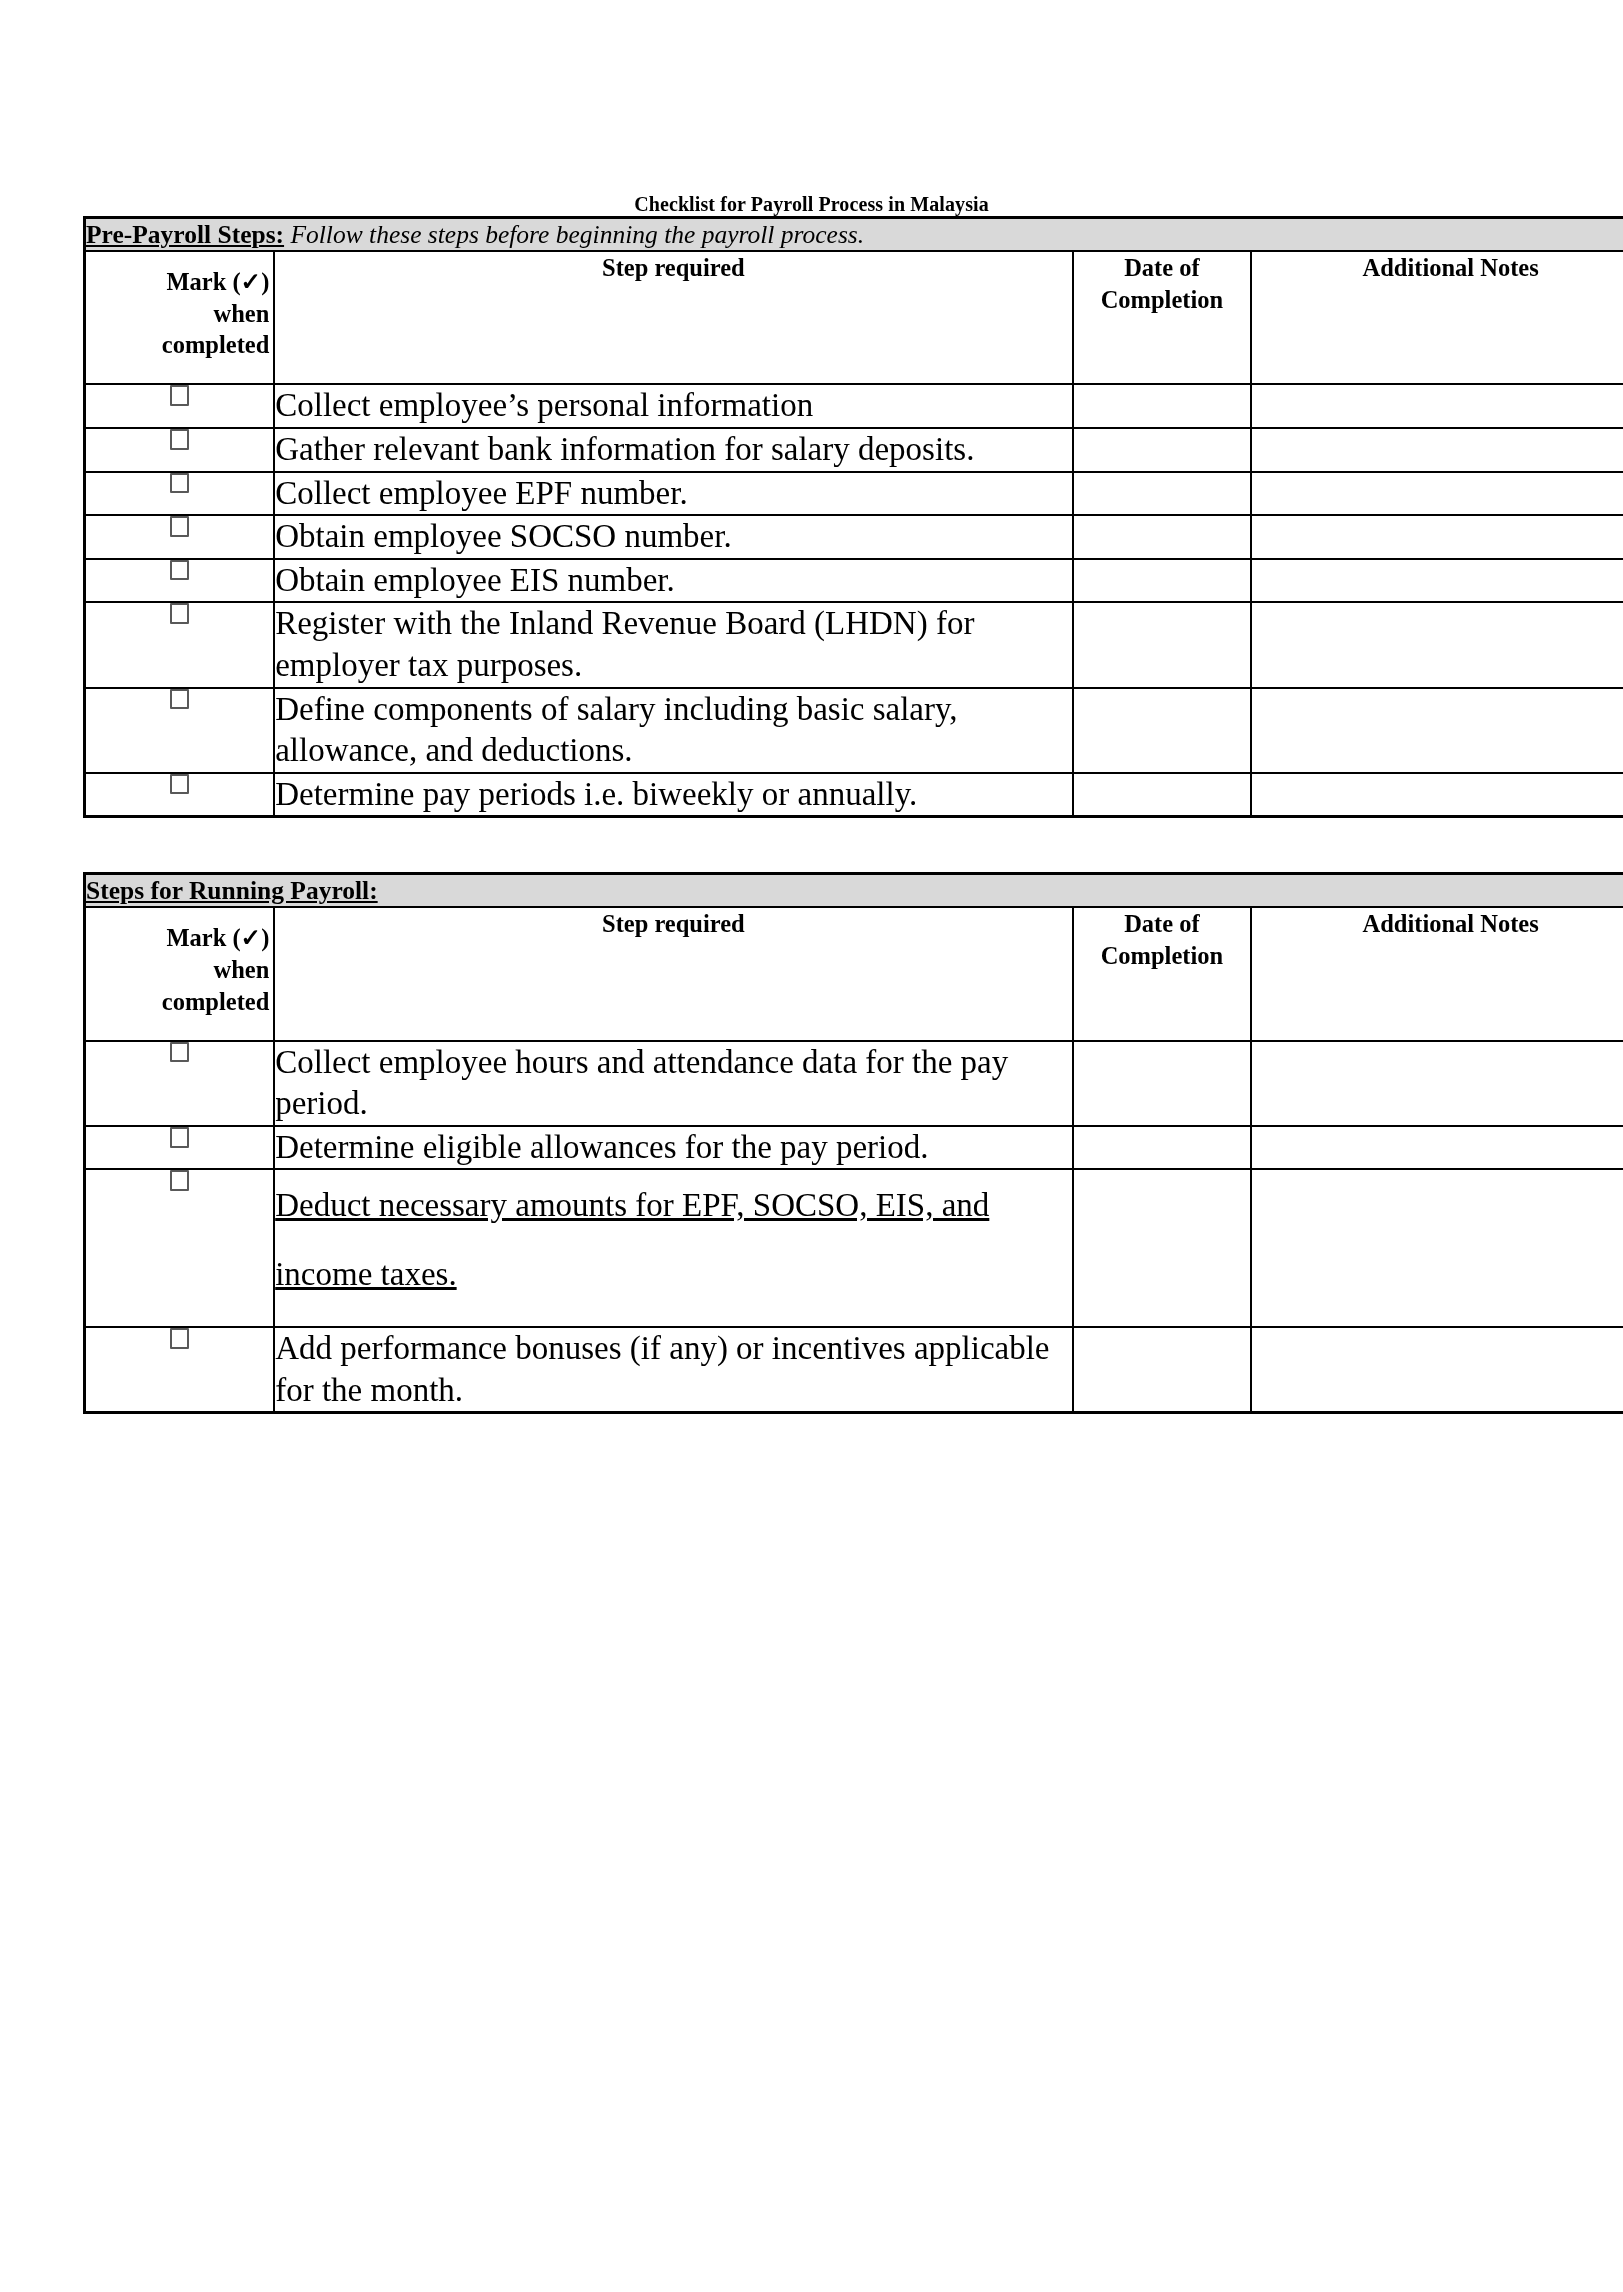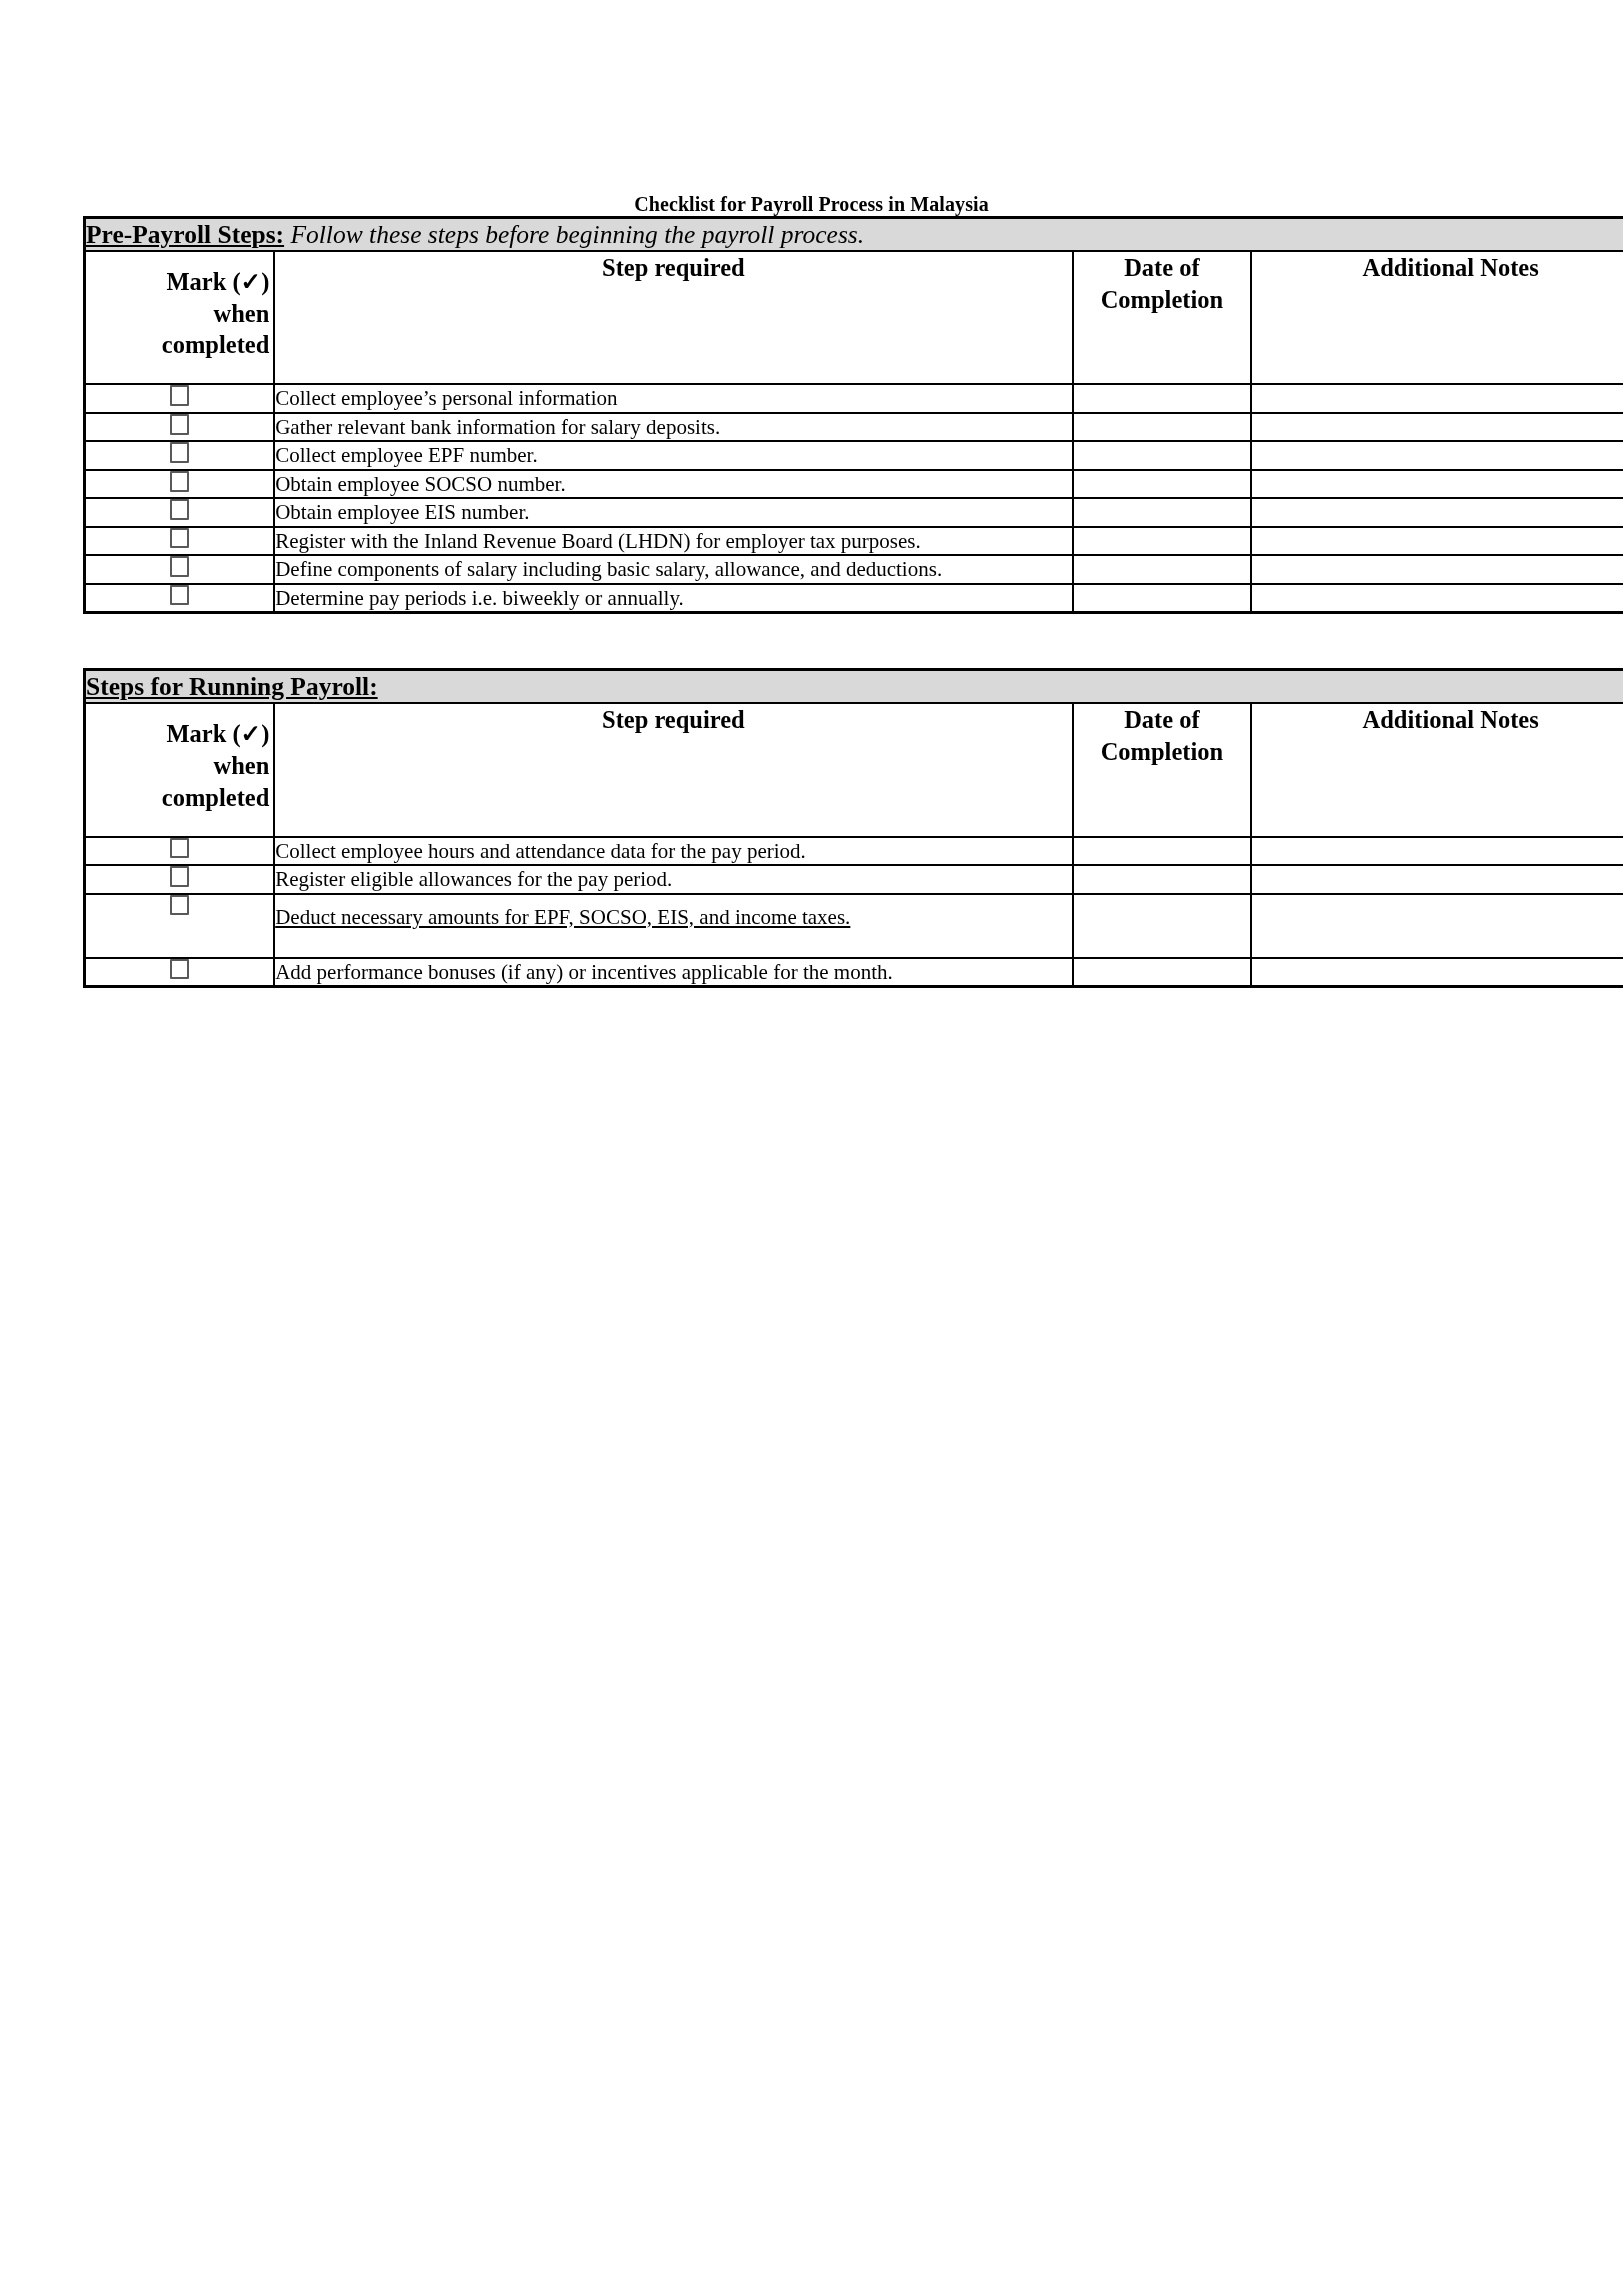--- a/index.html
+++ b/index.html
@@ -96,21 +96,21 @@
   .checkbox {
     display: inline-block;
     width: 14.7px;
     height: 16.7px;
     border: 2.9px solid #595959;
     background: #ffffff;
     border-radius: 1px;
     box-sizing: content-box;
   }
   .step-cell {
-    font-size: 21px;
+    font-size: 33px;
     line-height: 1.26;
     padding: 13.7px 17.6px 13.7px 13.7px;
   }
   .step-cell.spaced {
     line-height: 2.08;
     padding-top: 1px;
     padding-bottom: 17.6px;
     text-decoration: underline;
   }
   .blank-cell { padding: 0; }
@@ -254,21 +254,21 @@
             <span class="checkbox"></span>
           </td>
           <td class="step-cell">Collect employee hours and attendance data for the pay period.</td>
           <td class="blank-cell"></td>
           <td class="blank-cell"></td>
         </tr>
         <tr>
           <td class="cb-cell">
             <span class="checkbox"></span>
           </td>
-          <td class="step-cell">Register eligible allowances for the pay period.</td>
+          <td class="step-cell">Determine eligible allowances for the pay period.</td>
           <td class="blank-cell"></td>
           <td class="blank-cell"></td>
         </tr>
         <tr>
           <td class="cb-cell">
             <span class="checkbox"></span>
           </td>
           <td class="step-cell spaced">Deduct necessary amounts for EPF, SOCSO, EIS, and income taxes.</td>
           <td class="blank-cell"></td>
           <td class="blank-cell"></td>

